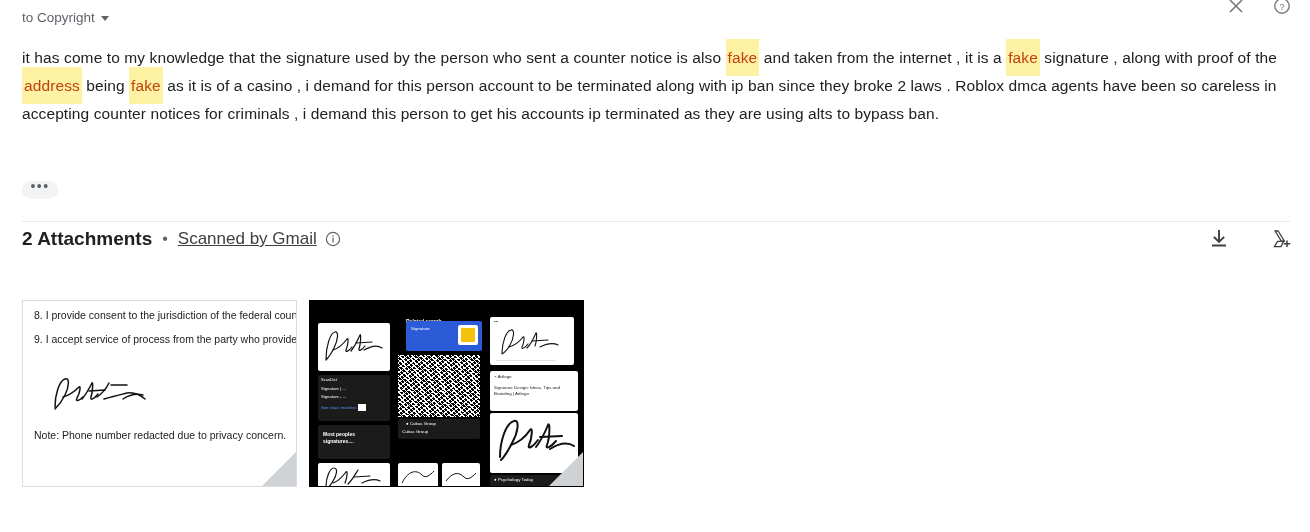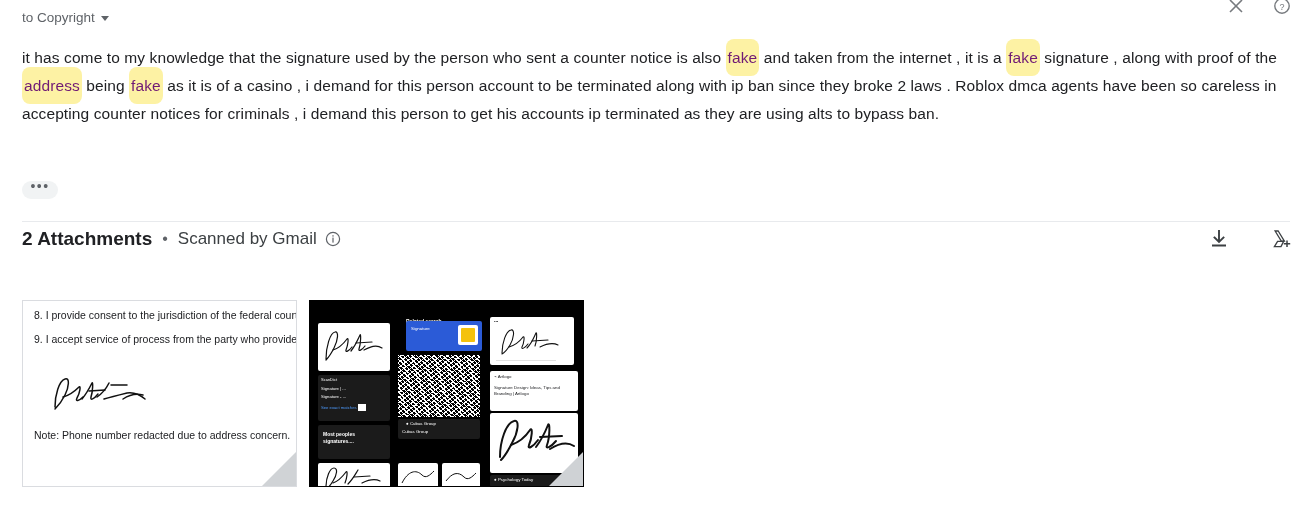--- a/index.html
+++ b/index.html
@@ -62,23 +62,23 @@
     left: 22px;
     top: 44px;
     width: 1268px;
     font-size: 15.5px;
     line-height: 28px;
     color: #202124;
     letter-spacing: .1px;
   }
   mark.hl {
     background: #fdf2a4;
-    color: #701a75;
+    color: #c2410c;
     padding: 10px 2px;
-    border-radius: 8px;
+    border-radius: 0;
   }
 
   
   .trim-btn {
     position: absolute;
     left: 22px;
     top: 181px;
     width: 36px;
     height: 18px;
     background: #f1f3f4;
@@ -123,20 +123,21 @@
     font-size: 19px;
   }
   .att-sep {
     margin: 0 10px;
     color: #5f6368;
     font-size: 16px;
   }
   .att-scanned {
     color: #3c4043;
     font-size: 17px;
+    text-decoration: underline;
   }
   .info-icon {
     margin-left: 8px;
     width: 16px; height: 16px;
     display: inline-flex;
     align-items: center; justify-content: center;
     color: #5f6368;
   }
 
   .att-actions {
@@ -341,21 +342,21 @@
         <path d="M6 34 C6 22, 10 8, 16 6 C21 4, 20 14, 16 22 C12 30, 8 34, 6 36"></path>
         <path d="M14 24 C22 22, 26 18, 30 14 C32 12, 31 20, 28 25 C26 29, 30 28, 34 24"></path>
         <path d="M33 26 C38 20, 41 14, 43 10 C44 8, 44 18, 42 24 C41 28, 45 26, 49 21"></path>
         <path d="M40 18 L56 17"></path>
         <path d="M48 24 C54 20, 58 14, 60 10"></path>
         <path d="M55 26 C62 24, 70 22, 78 20 C84 19, 90 21, 96 26"></path>
         <path d="M62 12 L78 12"></path>
         <path d="M74 26 C80 22, 86 20, 94 22"></path>
       </g>
     </svg>
-    <div class="doc-note">Note: Phone number redacted due to address concern.</div>
+    <div class="doc-note">Note: Phone number redacted due to privacy concern.</div>
   </div>
 
   <div class="att-card dark">
 
     <div class="tile" style="left:8px; top:22px; width:72px; height:48px;">
       <svg width="72" height="48" viewBox="0 0 72 48">
         <g fill="none" stroke="#111" stroke-width="1.2" stroke-linecap="round">
           <path d="M8 36 C8 24, 12 10, 17 9 C21 8, 20 17, 16 25 C13 31, 10 35, 8 37"></path>
           <path d="M15 27 C22 25, 26 20, 29 16 C31 14, 30 22, 28 27 C27 30, 31 28, 34 24"></path>
           <path d="M33 28 C38 22, 40 16, 42 12 C43 10, 43 20, 41 26 C40 29, 44 27, 47 23"></path>

